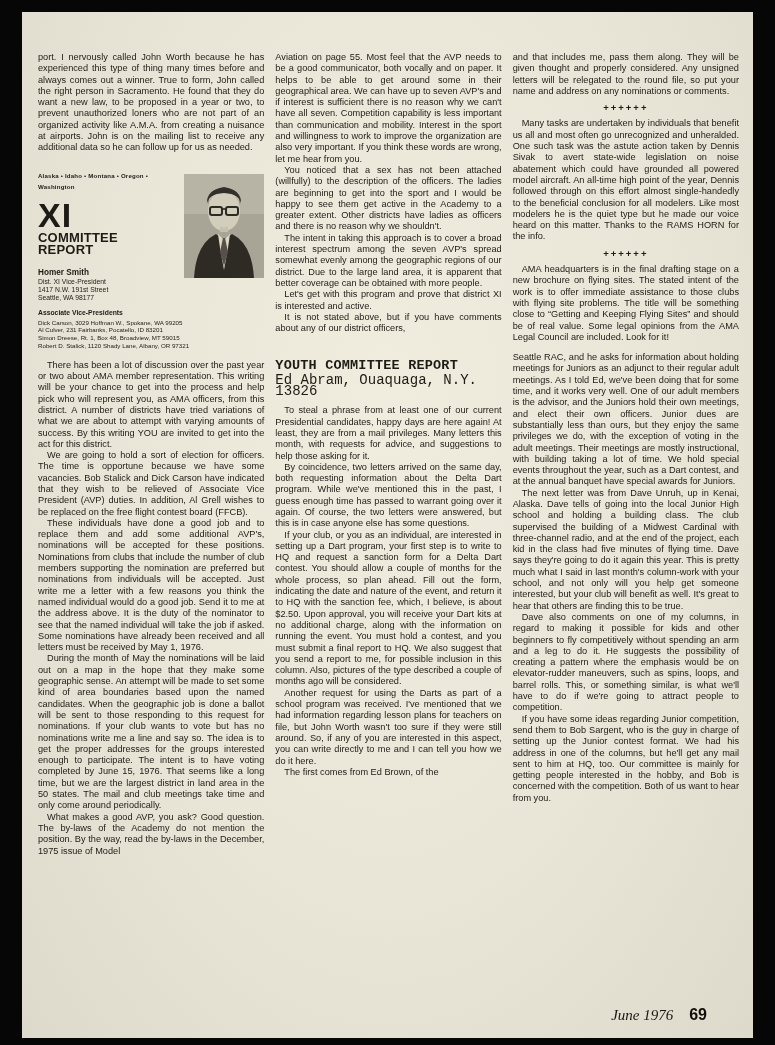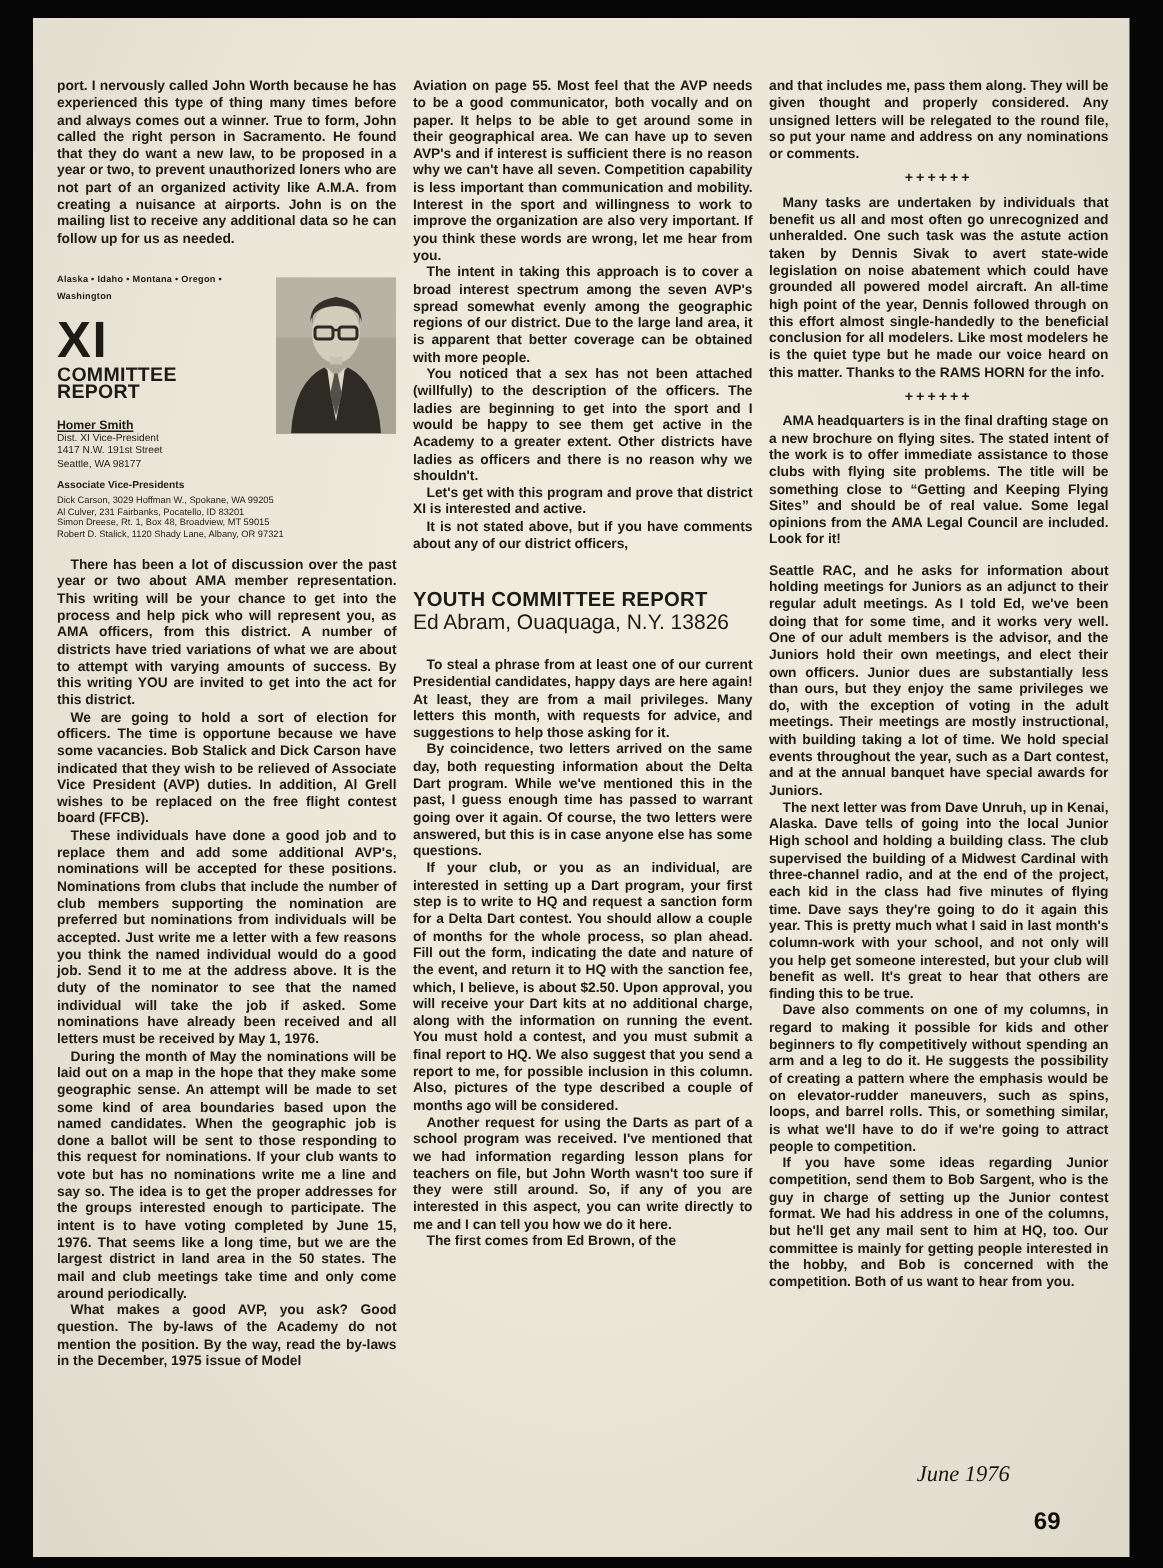--- a/index.html
+++ b/index.html
@@ -13,55 +13,55 @@
   .paper {
     position:absolute; top:12px; left:22px;
     width:731px; height:1026px;
     background:radial-gradient(ellipse at 50% 38%, #f0edde 0%, #e9e6d7 55%, #dedacb 100%);
     overflow:hidden;
     padding:40px 14px 0 16px;
     color:#1d1b16;
   }
   .columns { display:flex; gap:11px; }
   .col { width:227px; font-size:9.2px; line-height:11.3px; text-align:justify; }
-  p.para { text-indent:9px;font-weight:bold; }
+  p.para { text-indent:9px; }
   p.noindent, .first-flush p:first-child { text-indent:0; }
 
   
   .district-header { position:relative; margin:16px 0 6px 0; min-height:118px; }
   .dh-left { width:138px; }
   .region-line { font-size:6.1px; font-weight:bold; letter-spacing:.2px; text-align:left; margin-bottom:8px; }
   .roman { font-size:34px; font-weight:bold; line-height:30px; letter-spacing:1px; }
   .district-title { font-size:13px; font-weight:bold; letter-spacing:.2px; margin-top:2px; }
   .officer { margin-top:13px; font-size:6.8px; line-height:8.3px; text-align:left; }
-  .officer .name { font-weight:bold; font-size:8.2px; line-height:10px;text-decoration:underline; }
+  .officer .name { font-weight:bold; font-size:8.2px; line-height:10px; }
   .photo {
     position:absolute; top:4px; right:0;
     width:80px; height:104px;
     background:#b4b0a3; overflow:hidden;
     box-shadow:0 0 0 1px #8c887c inset;
   }
   .photo svg { display:block; width:100%; height:100%; }
 
   .avp-block { margin:6px 0 10px 0; font-size:6.2px; line-height:7.8px; text-align:left; }
   .avp-heading { font-weight:bold; font-size:6.8px; margin-bottom:2px; }
   .avp-block p { text-indent:0; font-size:6.2px; line-height:7.8px; }
 
   
-  .youth-header { margin:26px 0 18px 0; text-align:left; }
+  .youth-header { margin:26px 0 8px 0; text-align:left;font-family:Liberation Mono, monospace; }
   .youth-title { font-size:13.5px; font-weight:bold; letter-spacing:.2px; }
   .youth-byline { font-size:14px; margin-top:3px; }
 
   .plus-sep { text-align:center; font-weight:bold; letter-spacing:2px; font-size:9.5px; margin:5px 0; }
 
   .col3-bottom { margin-top:9px; }
 
   .footer {
     position:absolute; right:46px; bottom:14px;
-    display:flex; align-items:flex-start; gap:16px;
+    display:flex; align-items:flex-end; gap:16px;
   }
   .footer .issue { font-family:"Liberation Serif","DejaVu Serif",serif; font-style:italic; font-size:15px; color:#181611; }
   .footer .pagenum { font-size:16px; font-weight:bold; color:#0f0e0b;margin-top:31px; }
 </style>
 </head>
 <body>
 
 <div class="paper">
   <div class="columns">
 
@@ -113,22 +113,22 @@
           <p class="para">We are going to hold a sort of election for officers. The time is opportune because we have some vacancies. Bob Stalick and Dick Carson have indicated that they wish to be relieved of Associate Vice President (AVP) duties. In addition, Al Grell wishes to be replaced on the free flight contest board (FFCB).</p>
           <p class="para">These individuals have done a good job and to replace them and add some additional AVP's, nominations will be accepted for these positions. Nominations from clubs that include the number of club members supporting the nomination are preferred but nominations from individuals will be accepted. Just write me a letter with a few reasons you think the named individual would do a good job. Send it to me at the address above. It is the duty of the nominator to see that the named individual will take the job if asked. Some nominations have already been received and all letters must be received by May 1, 1976.</p>
           <p class="para">During the month of May the nominations will be laid out on a map in the hope that they make some geographic sense. An attempt will be made to set some kind of area boundaries based upon the named candidates. When the geographic job is done a ballot will be sent to those responding to this request for nominations. If your club wants to vote but has no nominations write me a line and say so. The idea is to get the proper addresses for the groups interested enough to participate. The intent is to have voting completed by June 15, 1976. That seems like a long time, but we are the largest district in land area in the 50 states. The mail and club meetings take time and only come around periodically.</p>
           <p class="para">What makes a good AVP, you ask? Good question. The by-laws of the Academy do not mention the position. By the way, read the by-laws in the December, 1975 issue of Model</p>
         </div>
     </div>
 
     <div class="col">
       <div class="first-flush">
           <p class="para">Aviation on page 55. Most feel that the AVP needs to be a good communicator, both vocally and on paper. It helps to be able to get around some in their geographical area. We can have up to seven AVP's and if interest is sufficient there is no reason why we can't have all seven. Competition capability is less important than communication and mobility. Interest in the sport and willingness to work to improve the organization are also very important. If you think these words are wrong, let me hear from you.</p>
+          <p class="para">You noticed that a sex has not been attached (willfully) to the description of the officers. The ladies are beginning to get into the sport and I would be happy to see them get active in the Academy to a greater extent. Other districts have ladies as officers and there is no reason why we shouldn't.</p>
           <p class="para">The intent in taking this approach is to cover a broad interest spectrum among the seven AVP's spread somewhat evenly among the geographic regions of our district. Due to the large land area, it is apparent that better coverage can be obtained with more people.</p>
-          <p class="para">You noticed that a sex has not been attached (willfully) to the description of the officers. The ladies are beginning to get into the sport and I would be happy to see them get active in the Academy to a greater extent. Other districts have ladies as officers and there is no reason why we shouldn't.</p>
           <p class="para">Let's get with this program and prove that district XI is interested and active.</p>
           <p class="para">It is not stated above, but if you have comments about any of our district officers,</p>
         </div>
 
       <div class="youth-header">
         <div class="youth-title">YOUTH COMMITTEE REPORT</div>
         <div class="youth-byline">Ed Abram, Ouaquaga, N.Y. 13826</div>
       </div>
 
       <div>

